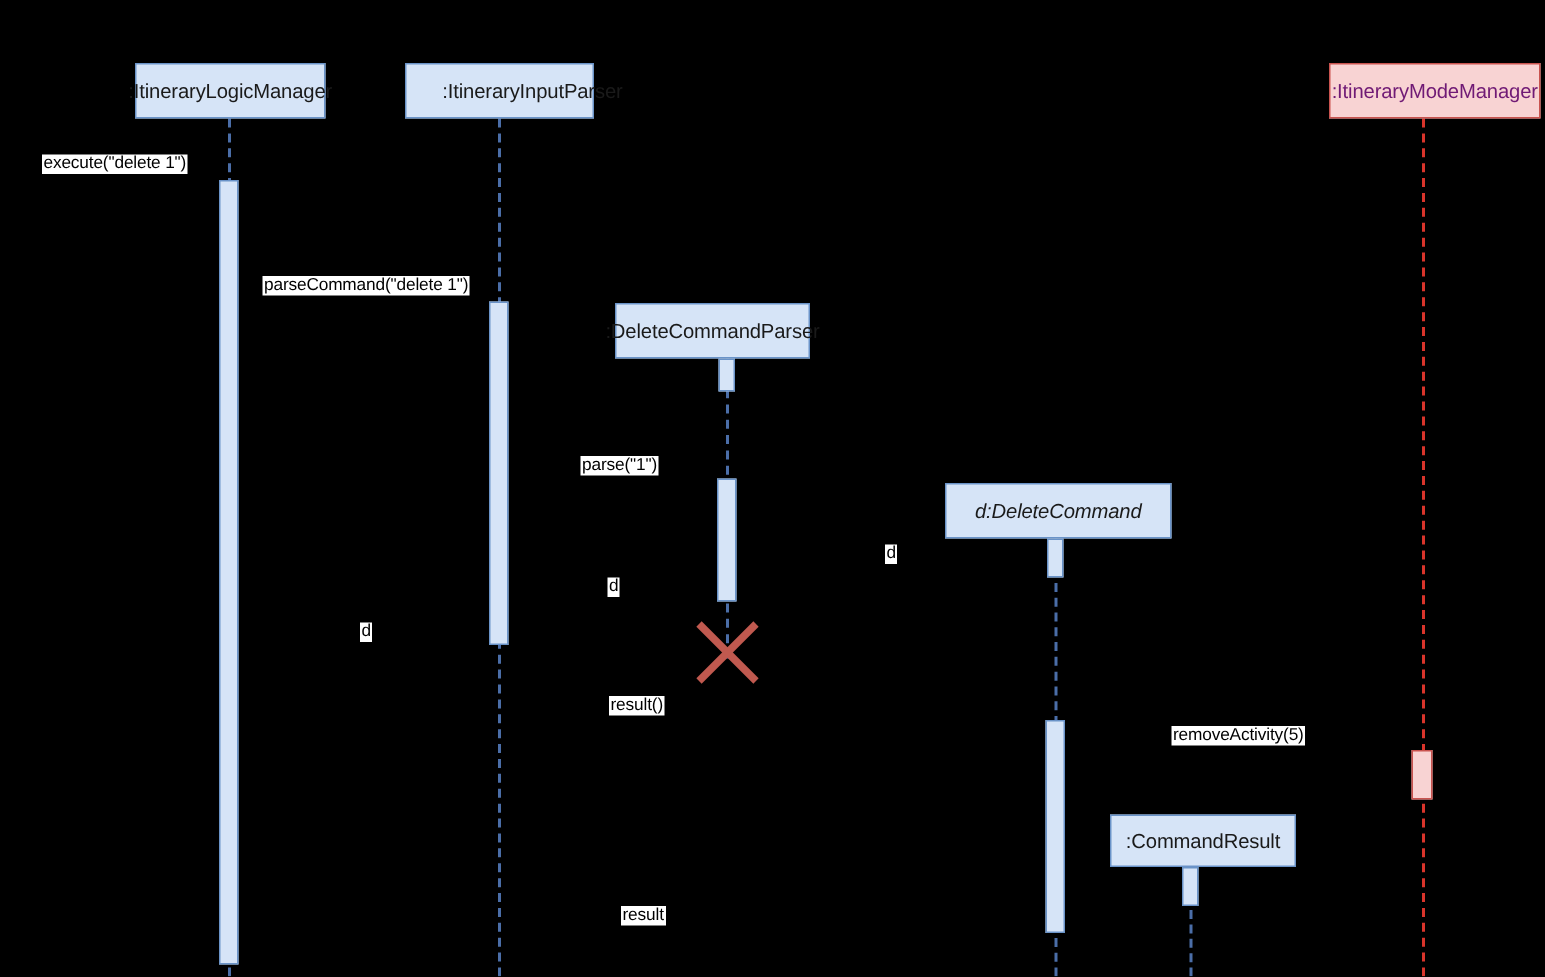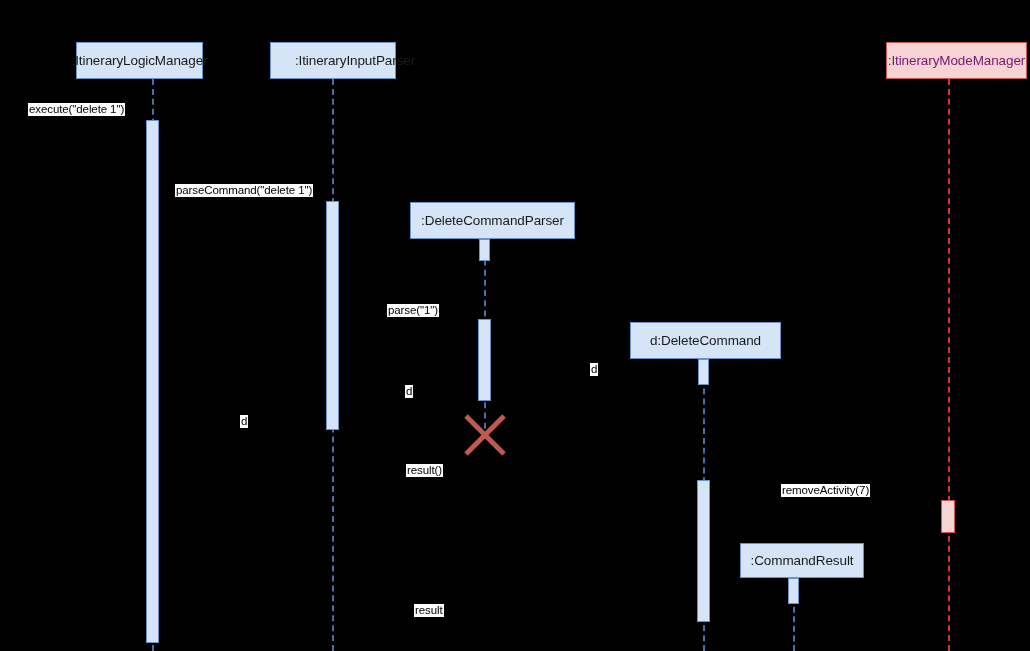--- a/index.html
+++ b/index.html
@@ -95,33 +95,33 @@
   <div class="activation blue" style="left:479px; top:239px; width:11px; height:22px;"></div>
   <div class="activation blue" style="left:478px; top:319px; width:13px; height:82px;"></div>
 
   <div class="activation blue" style="left:698px; top:359px; width:11px; height:26px;"></div>
   <div class="activation blue" style="left:697px; top:480px; width:13px; height:142px;"></div>
 
   <div class="activation blue" style="left:788px; top:578px; width:11px; height:26px;"></div>
 
   <div class="activation pink" style="left:941px; top:500px; width:14px; height:33px;"></div>
 
-  <div class="participant blue" style="left:76px; top:42px; width:127px; height:37px;">
+  <div class="participant blue" style="left:90px; top:42px; width:127px; height:37px;">
     <span>:ItineraryLogicManager</span>
   </div>
 
   <div class="participant blue" style="left:270px; top:42px; width:126px; height:37px;padding-left:44px;">
     <span>:ItineraryInputParser</span>
   </div>
 
-  <div class="participant blue" style="left:410px; top:202px; width:165px; height:37px;">
+  <div class="participant blue" style="left:410px; top:202px; width:130px; height:37px;">
     <span>:DeleteCommandParser</span>
   </div>
 
-  <div class="participant blue" style="left:630px; top:322px; width:151px; height:37px;">
+  <div class="participant blue" style="left:630px; top:322px; width:151px; height:37px;font-style:italic;">
     <span>d:DeleteCommand</span>
   </div>
 
   <div class="participant blue" style="left:740px; top:543px; width:124px; height:35px;">
     <span>:CommandResult</span>
   </div>
 
   <div class="participant pink" style="left:886px; top:42px; width:141px; height:37px;">
     <span>:ItineraryModeManager</span>
   </div>
@@ -133,21 +133,21 @@
   <div class="msg-label" style="left:387px; top:304px;">parse("1")</div>
 
   <div class="msg-label" style="left:405px; top:385px;">d</div>
 
   <div class="msg-label" style="left:590px; top:363px;">d</div>
 
   <div class="msg-label" style="left:240px; top:415px;">d</div>
 
   <div class="msg-label" style="left:406px; top:464px;">result()</div>
 
-  <div class="msg-label" style="left:781px; top:484px;">removeActivity(7)</div>
+  <div class="msg-label" style="left:781px; top:484px;">removeActivity(5)</div>
 
   <div class="msg-label" style="left:414px; top:604px;">result</div>
 
   <div class="destroy" style="left:463px; top:413px; width:44px; height:44px;">
     <svg width="44" height="44" viewBox="0 0 44 44">
       <line x1="3" y1="3" x2="41" y2="41" stroke="#c0594f" stroke-width="5"></line>
       <line x1="41" y1="3" x2="3" y2="41" stroke="#c0594f" stroke-width="5"></line>
     </svg>
   </div>
 

